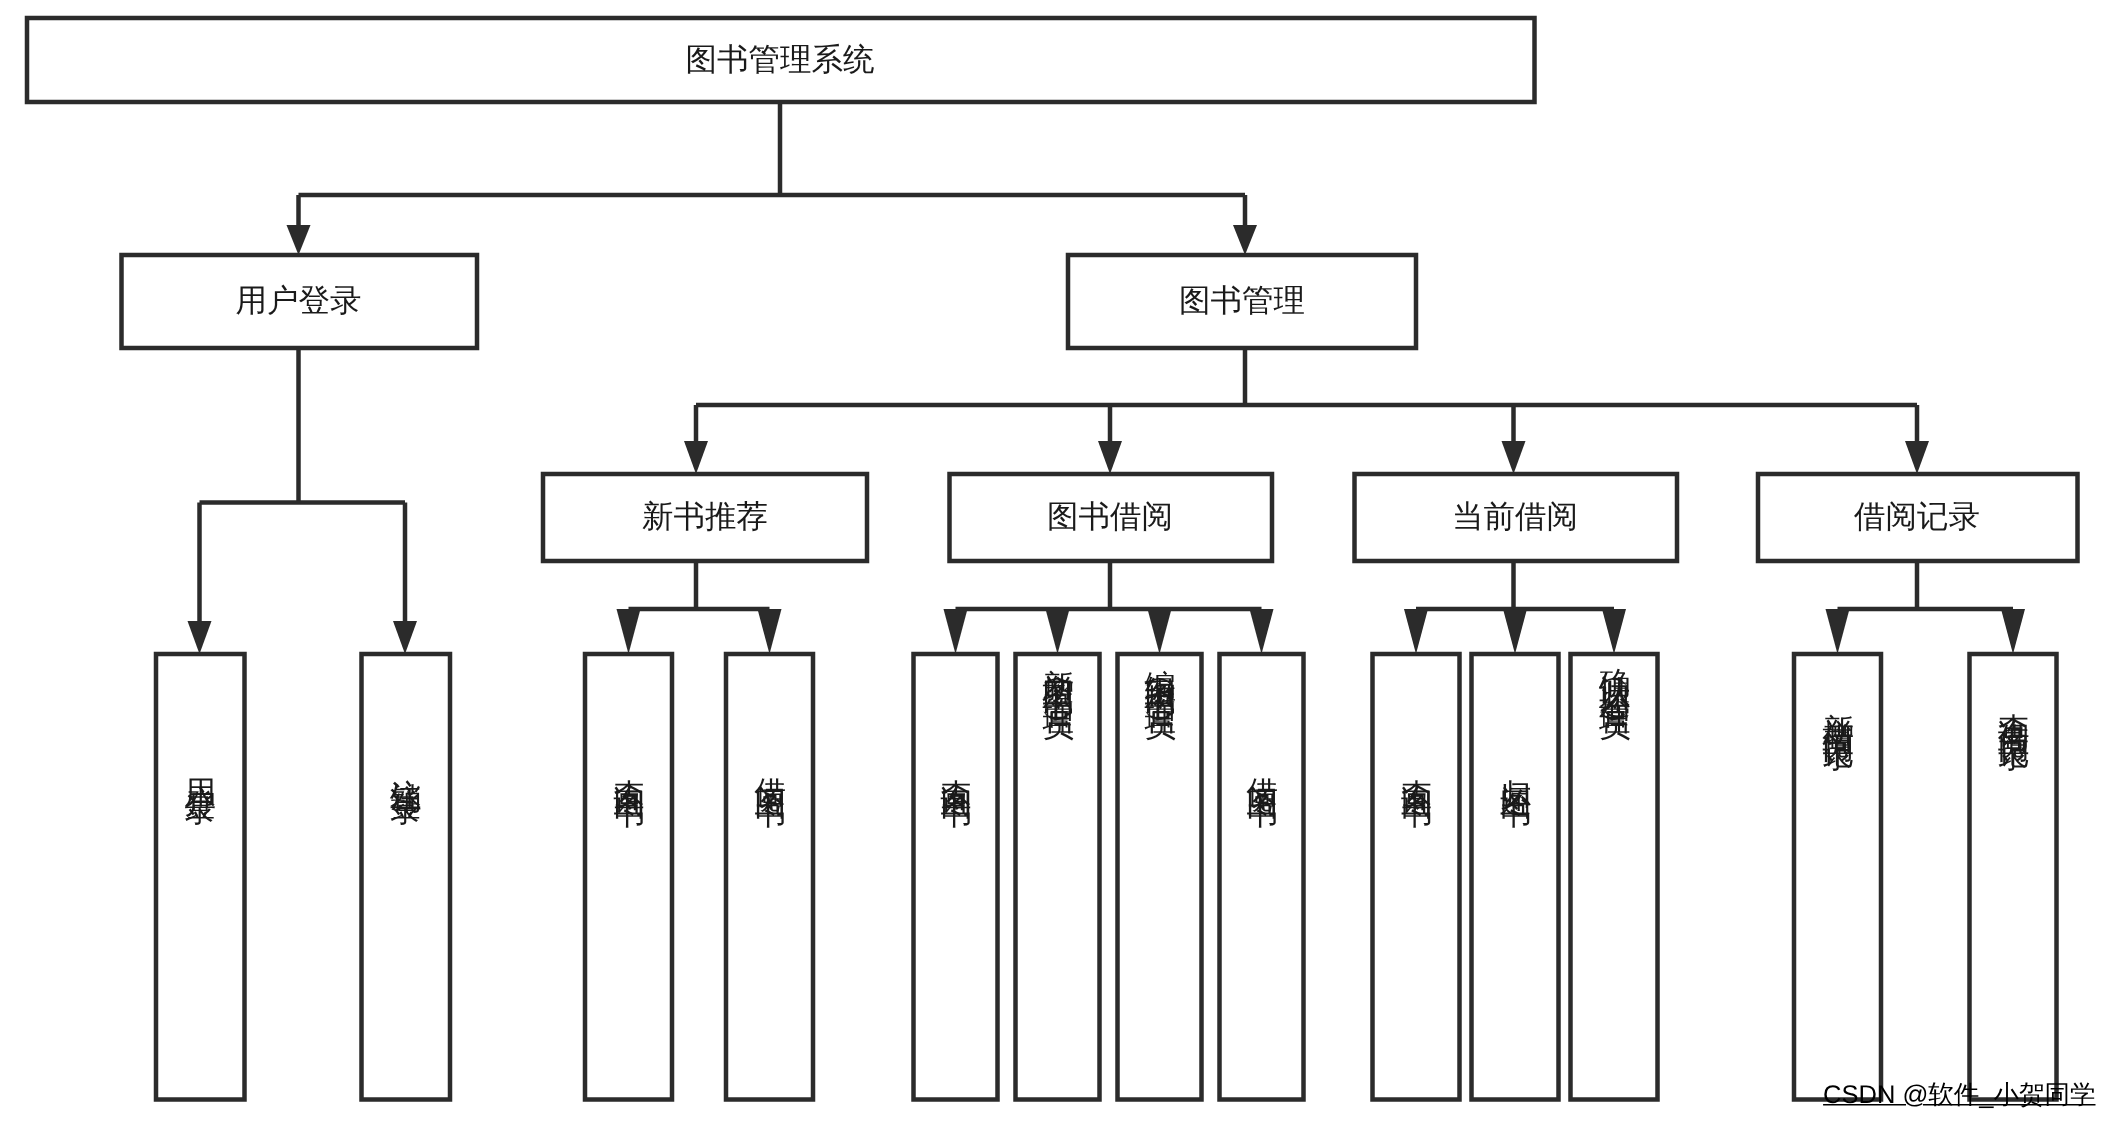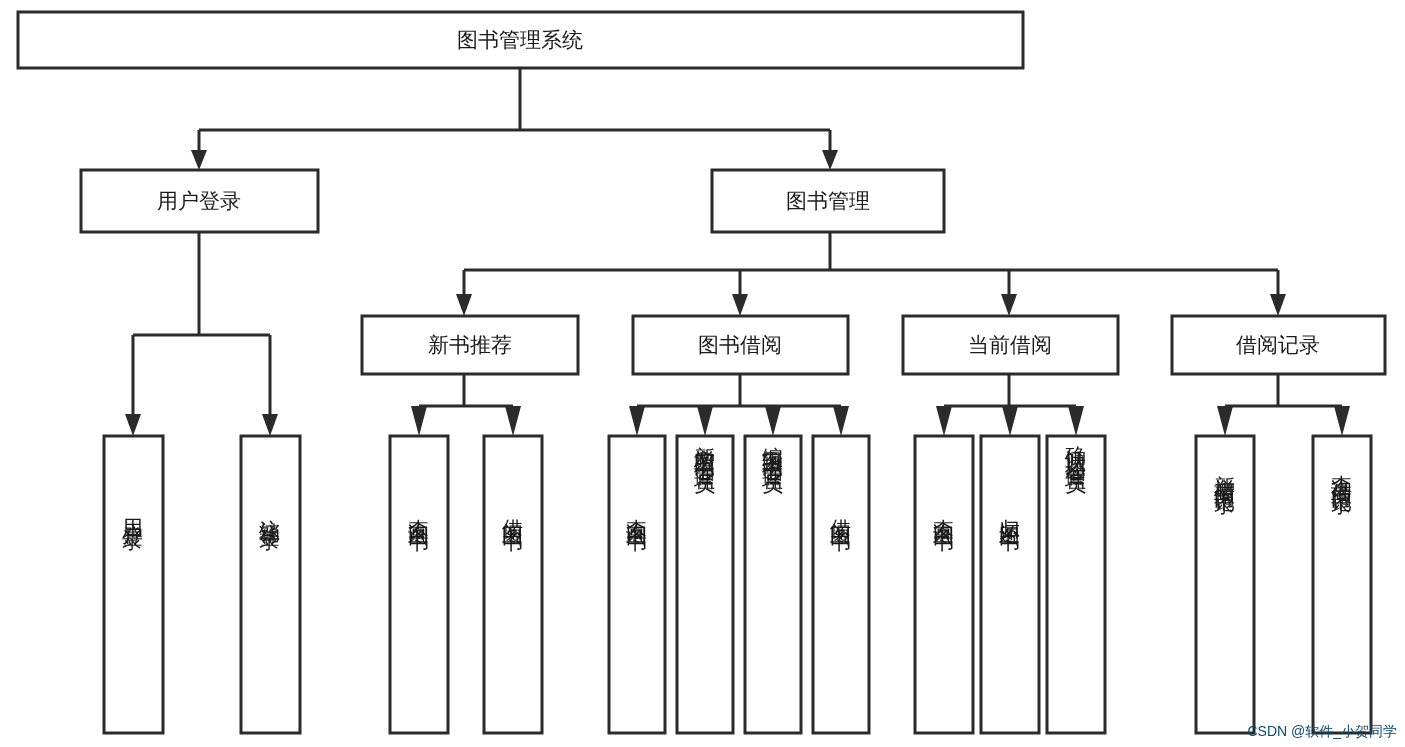--- a/index.html
+++ b/index.html
@@ -36,24 +36,25 @@
     text-anchor:middle;
     writing-mode:vertical-rl;
     glyph-orientation-vertical:0;
     letter-spacing:4px;
   }
   .watermark{
     position:absolute;
     right:8px;
     bottom:6px;
     font-family:"Liberation Sans","DejaVu Sans",sans-serif;
-    font-size:14px;
-    color:#0c4a6e;
+    font-size:17px;
+    color:#000000;
     white-space:nowrap;
     user-select:none;
+    text-decoration:underline;
   }
 </style>
 </head>
 <body>
 
 <div id="diagram-root">
 
   <svg id="tree" viewBox="0 0 1405 747" xmlns="http://www.w3.org/2000/svg">
 
     <g>

